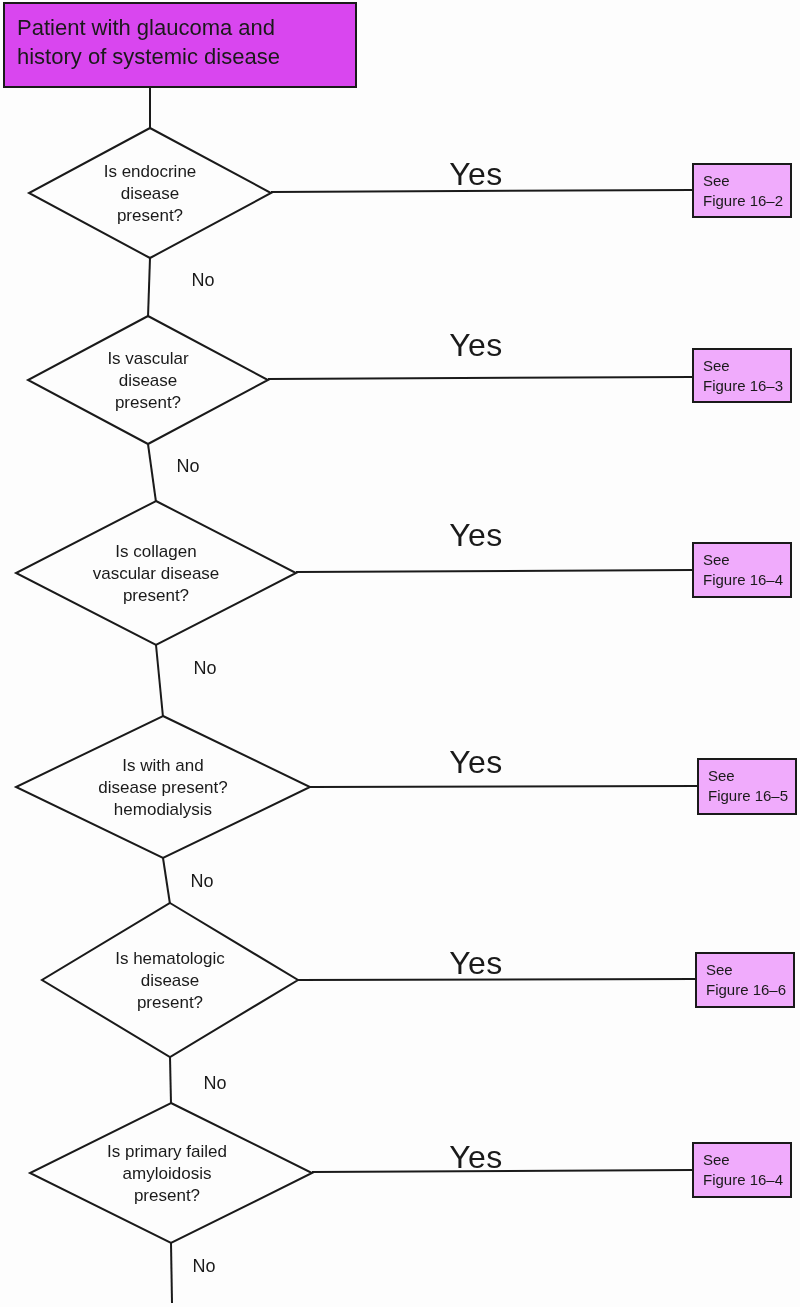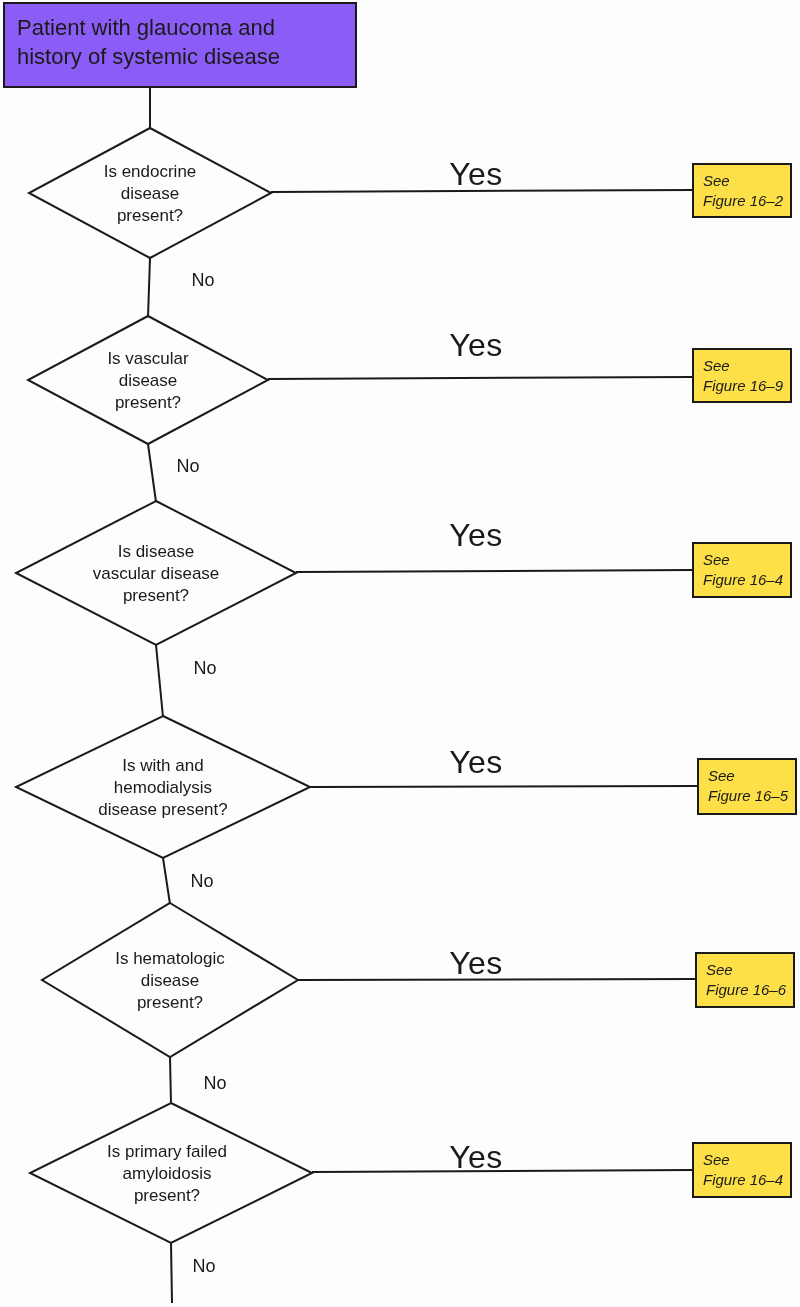--- a/index.html
+++ b/index.html
@@ -13,21 +13,21 @@
     overflow: hidden;
   }
   svg.wires { position: absolute; left: 0; top: 0; }
 
   .title-box {
     position: absolute;
     left: 3px; top: 2px;
     width: 354px; height: 86px;
     box-sizing: border-box;
     border: 2px solid #1a1a1a;
-    background: #8b5cf6;
+    background: #d946ef;
     padding: 9px 10px 0 12px;
     font-size: 22px;
     line-height: 29px;
   }
   .title-line { display: block; white-space: nowrap; }
 
   .q {
     position: absolute;
     text-align: center;
     font-size: 17px;
@@ -47,25 +47,24 @@
     width: 44px;
     text-align: center;
     font-size: 18px;
   }
 
   .see-box {
     position: absolute;
     width: 100px;
     box-sizing: border-box;
     border: 2px solid #1a1a1a;
-    background: #fde047;
+    background: #f0abfc;
     padding: 6px 4px 0 9px;
     font-size: 15px;
     line-height: 20px;
-    font-style: italic;
   }
   .see-line { display: block; white-space: nowrap; }
 </style>
 </head>
 <body>
 
 <div class="stage">
 
   <svg class="wires" width="800" height="1307" viewBox="0 0 800 1307">
 
@@ -110,39 +109,39 @@
 
   <div class="q" style="left:68px; top:348px; width:160px;">
     <span class="q-line">Is vascular</span>
     <span class="q-line">disease</span>
     <span class="q-line">present?</span>
   </div>
   <div class="yes-label" style="left:446px; top:327px;">Yes</div>
   <div class="no-label" style="left:166px; top:456px;">No</div>
   <div class="see-box" style="left:692px; top:348px; height:55px;">
     <span class="see-line">See</span>
-    <span class="see-line">Figure 16–9</span>
+    <span class="see-line">Figure 16–3</span>
   </div>
 
   <div class="q" style="left:61px; top:541px; width:190px;">
-    <span class="q-line">Is disease</span>
+    <span class="q-line">Is collagen</span>
     <span class="q-line">vascular disease</span>
     <span class="q-line">present?</span>
   </div>
   <div class="yes-label" style="left:446px; top:517px;">Yes</div>
   <div class="no-label" style="left:183px; top:658px;">No</div>
   <div class="see-box" style="left:692px; top:542px; height:56px;">
     <span class="see-line">See</span>
     <span class="see-line">Figure 16–4</span>
   </div>
 
   <div class="q" style="left:63px; top:755px; width:200px;">
     <span class="q-line">Is with and</span>
+    <span class="q-line">disease present?</span>
     <span class="q-line">hemodialysis</span>
-    <span class="q-line">disease present?</span>
   </div>
   <div class="yes-label" style="left:446px; top:744px;">Yes</div>
   <div class="no-label" style="left:180px; top:871px;">No</div>
   <div class="see-box" style="left:697px; top:758px; height:57px;">
     <span class="see-line">See</span>
     <span class="see-line">Figure 16–5</span>
   </div>
 
   <div class="q" style="left:90px; top:948px; width:160px;">
     <span class="q-line">Is hematologic</span>

